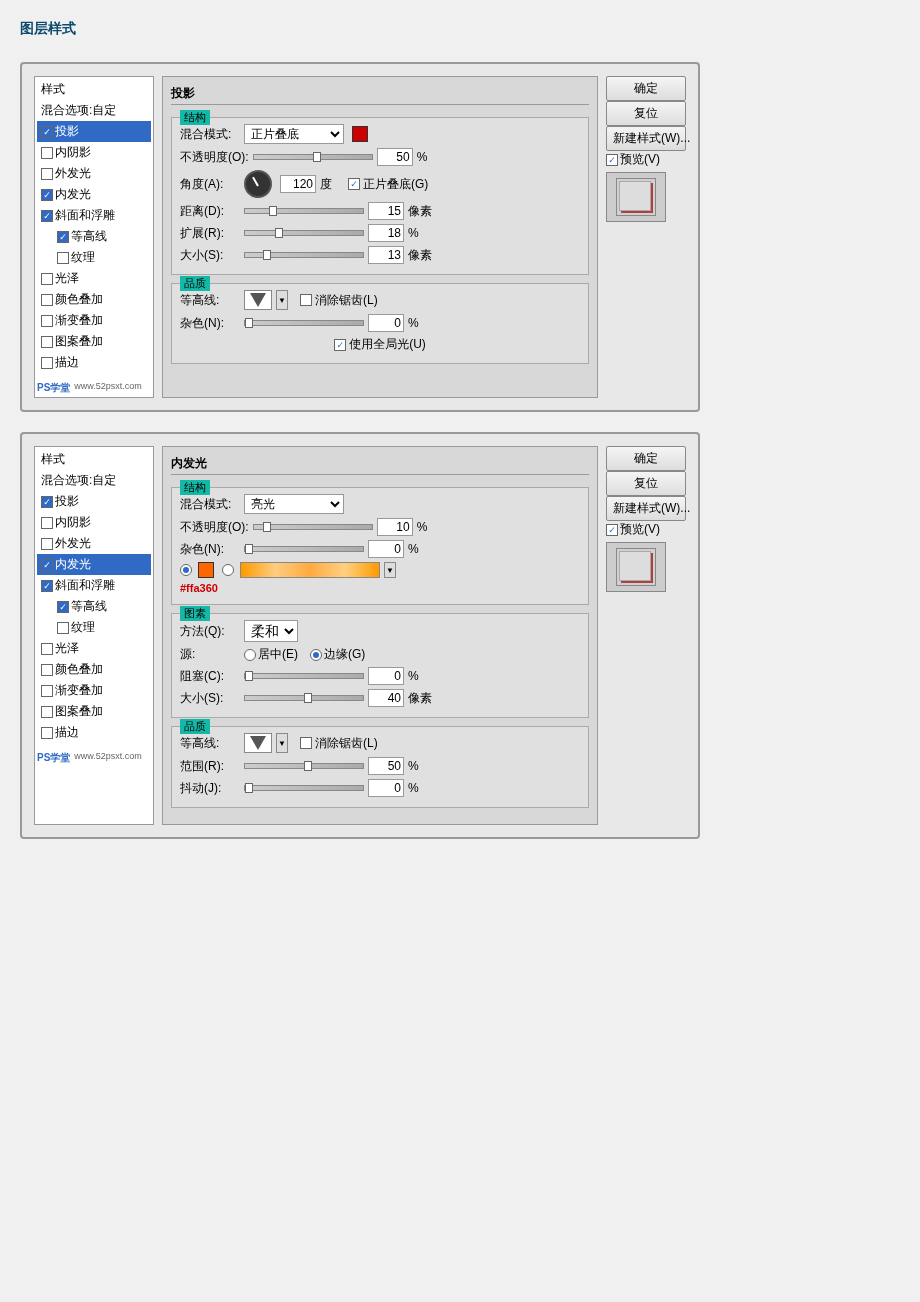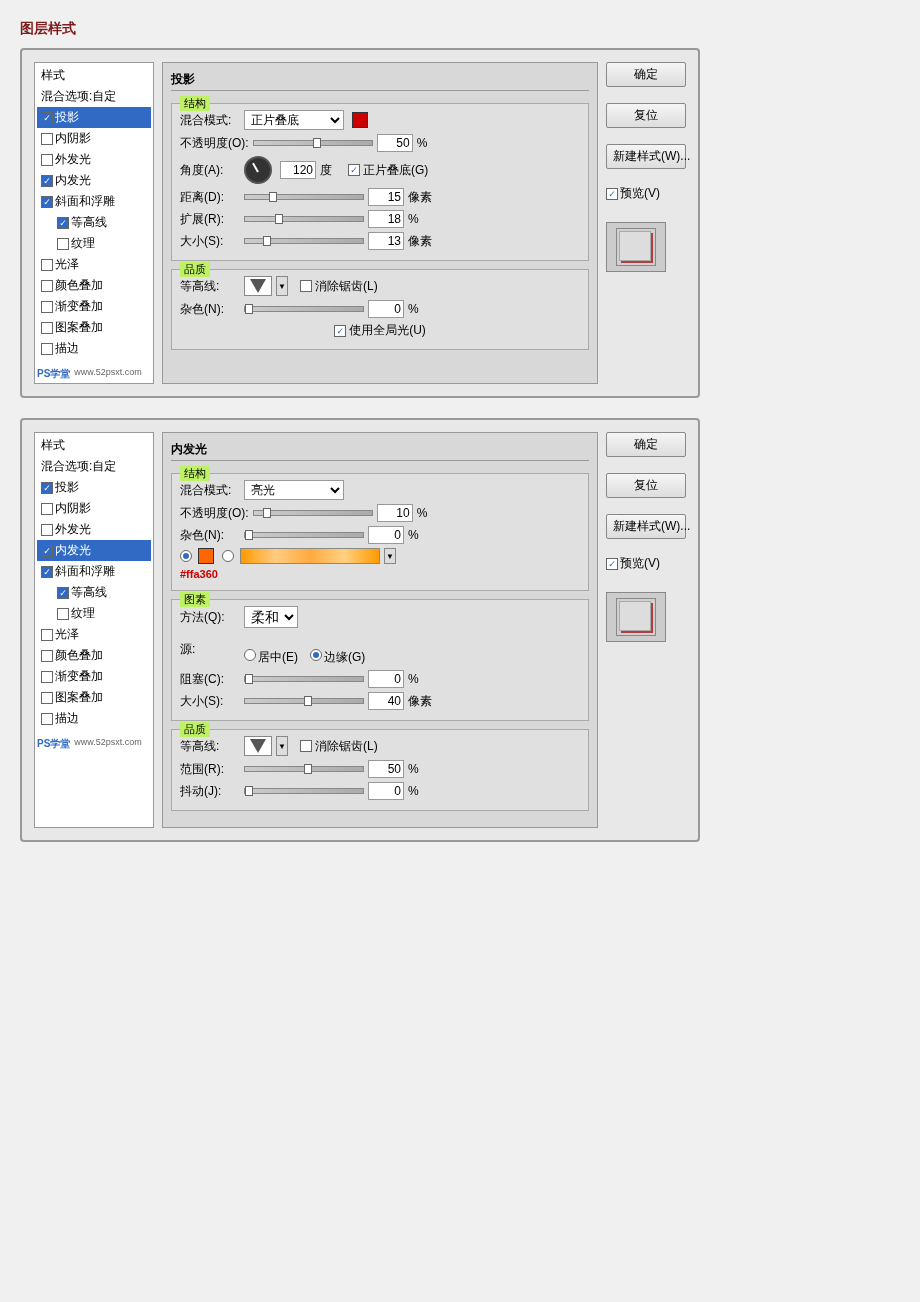--- a/index.html
+++ b/index.html
@@ -7,22 +7,22 @@
       background: #f0f0f0;
       font-family: "SimSun", "宋体", sans-serif;
       font-size: 12px;
       color: #000;
       padding: 20px;
     }
 
     .page-title {
       font-size: 14px;
       font-weight: bold;
-      margin-bottom: 10px;
-      color: #7f1d1d;
+      margin-bottom: 24px;
+      color: #0c4a6e;
     }
 
     .dialog-container {
       background: #e8e8e8;
       border: 2px solid #999;
       border-radius: 4px;
       padding: 12px;
       margin-bottom: 20px;
       display: flex;
       gap: 8px;
@@ -100,21 +100,21 @@
       padding: 6px 8px;
       margin-bottom: 8px;
       background: #e0e0e0;
       position: relative;
     }
 
     .sub-section-title {
       position: absolute;
       top: -8px;
       left: 8px;
-      background: #bef264;
+      background: #14b8a6;
       padding: 0 4px;
       font-size: 11px;
     }
 
     .field-row {
       display: flex;
       align-items: center;
       margin-bottom: 4px;
       gap: 4px;
     }
@@ -217,21 +217,21 @@
 
     .checkbox-small.checked {
       background: #fff;
       color: #316AC5;
     }
 
     
     .right-panel {
       display: flex;
       flex-direction: column;
-      gap: 16px;
+      gap: 0;
       width: 80px;
       flex-shrink: 0;
     }
 
     .action-button {
       background: linear-gradient(to bottom, #f5f5f5, #ddd);
       border: 1px solid #888;
       padding: 3px 6px;
       font-size: 12px;
       cursor: pointer;
@@ -307,24 +307,23 @@
 
     .gradient-preview {
       width: 140px;
       height: 16px;
       border: 1px solid #888;
       background: linear-gradient(to right, #ff9a00, #ffcc80, #ffaa40, #ffd080, #ff9a00);
     }
 
     .radio-option {
       display: flex;
-      align-items: flex-start;
+      align-items: center;
       gap: 2px;
       font-size: 12px;
-      margin-top: 17px;
     }
 
     .radio-dot {
       width: 12px;
       height: 12px;
       border-radius: 50%;
       border: 1px solid #666;
       background: #fff;
       display: inline-flex;
       align-items: center;

